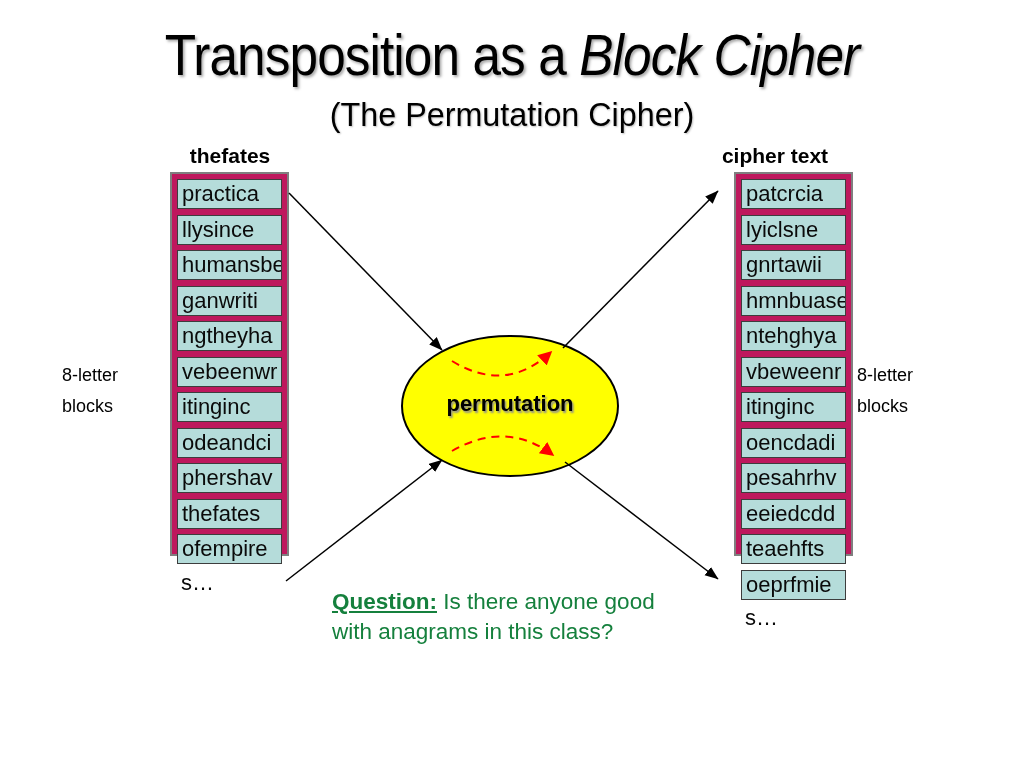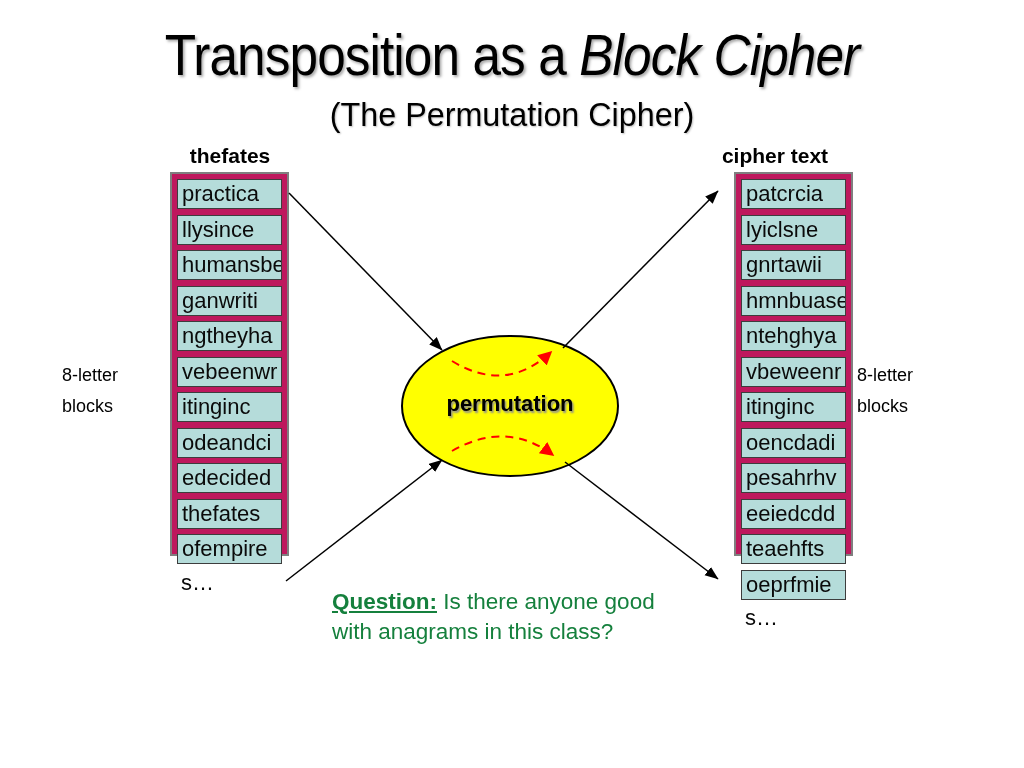--- a/index.html
+++ b/index.html
@@ -80,21 +80,21 @@
     <div class="blocks">
 
     <div class="block">practica</div>
         <div class="block">llysince</div>
         <div class="block">humansbe</div>
         <div class="block">ganwriti</div>
         <div class="block">ngtheyha</div>
         <div class="block">vebeenwr</div>
         <div class="block">itinginc</div>
         <div class="block">odeandci</div>
-        <div class="block">edecided</div>
+        <div class="block">phershav</div>
         <div class="block">thefates</div>
         <div class="block">ofempire</div>
       </div>
     <div class="col-footer">s…</div>
   </div>
 
   <div class="column right">
     <div class="blocks">
 
     <div class="block">patcrcia</div>

